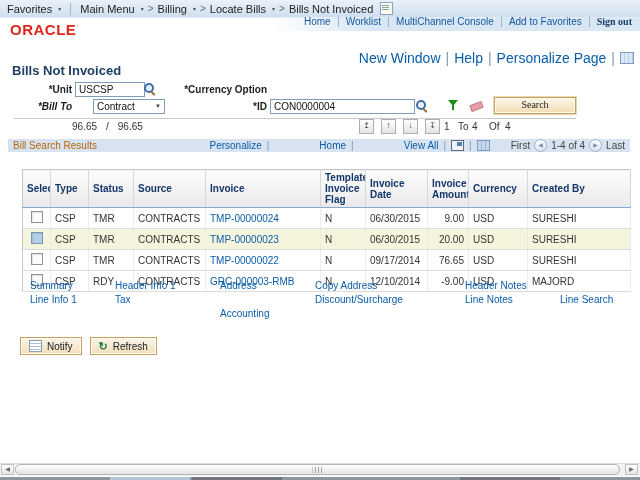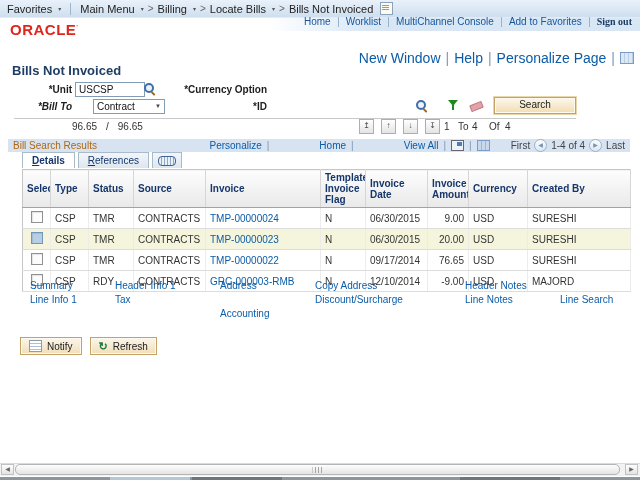--- a/index.html
+++ b/index.html
@@ -187,24 +187,25 @@
   <div class="tbox" style="top:82px;left:75px;width:62px;">USCSP</div>
   <span class="lens" style="top:82px;left:143px;"></span>
   <div class="flabel" style="top:84px;left:140px;width:127px;">*Currency Option</div>
 
   <div class="flabel" style="top:101px;left:0;width:72px;font-style:italic;">*Bill To</div>
   <div class="sel" style="top:99px;left:61px;width:64px;margin-left:32px;">
     <span>Contract</span>
     <span class="arr">▼</span>
   </div>
   <div class="flabel" style="top:101px;left:140px;width:127px;">*ID</div>
+  <div class="tbox" style="top:99px;left:270px;width:137px;">CON0000004</div>
   <span class="lens" style="top:99px;left:415px;"></span>
   <span class="funnel" style="top:99px;left:447px;"></span>
   <span class="eraser" style="top:99px;left:469px;"></span>
-  <div class="sbtn" style="top:97px;left:494px;width:80px;height:15px;">Search</div>
+  <div class="sbtn" style="top:97px;left:494px;width:80px;height:15px;font-family:Liberation Serif, serif;">Search</div>
 
   <div class="formline"></div>
 
   <div class="totals">
     <span>96.65</span>
     <span>/</span>
     <span>96.65</span>
   </div>
   <div class="chartbtns">
     <span class="cbx">↥</span>
@@ -233,31 +234,20 @@
       <span class="pgr">
         <span>First</span>
         <span class="rnd">◀</span>
         <span>1-4 of 4</span>
         <span class="rnd">▶</span>
         <span>Last</span>
       </span>
     </span>
   </div>
 
-  <div class="tabs">
-    <div class="tab active">
-        <span>Details</span>
-      </div>
-    <div class="tab">
-        <span>References</span>
-      </div>
-    <div class="tabicon">
-        <span class="pill"></span>
-      </div>
-  </div>
 
   <table class="grid">
     <colgroup>
       <col style="width:28px">
         <col style="width:38px">
         <col style="width:45px">
         <col style="width:72px">
       <col style="width:115px">
         <col style="width:45px">
         <col style="width:62px">

